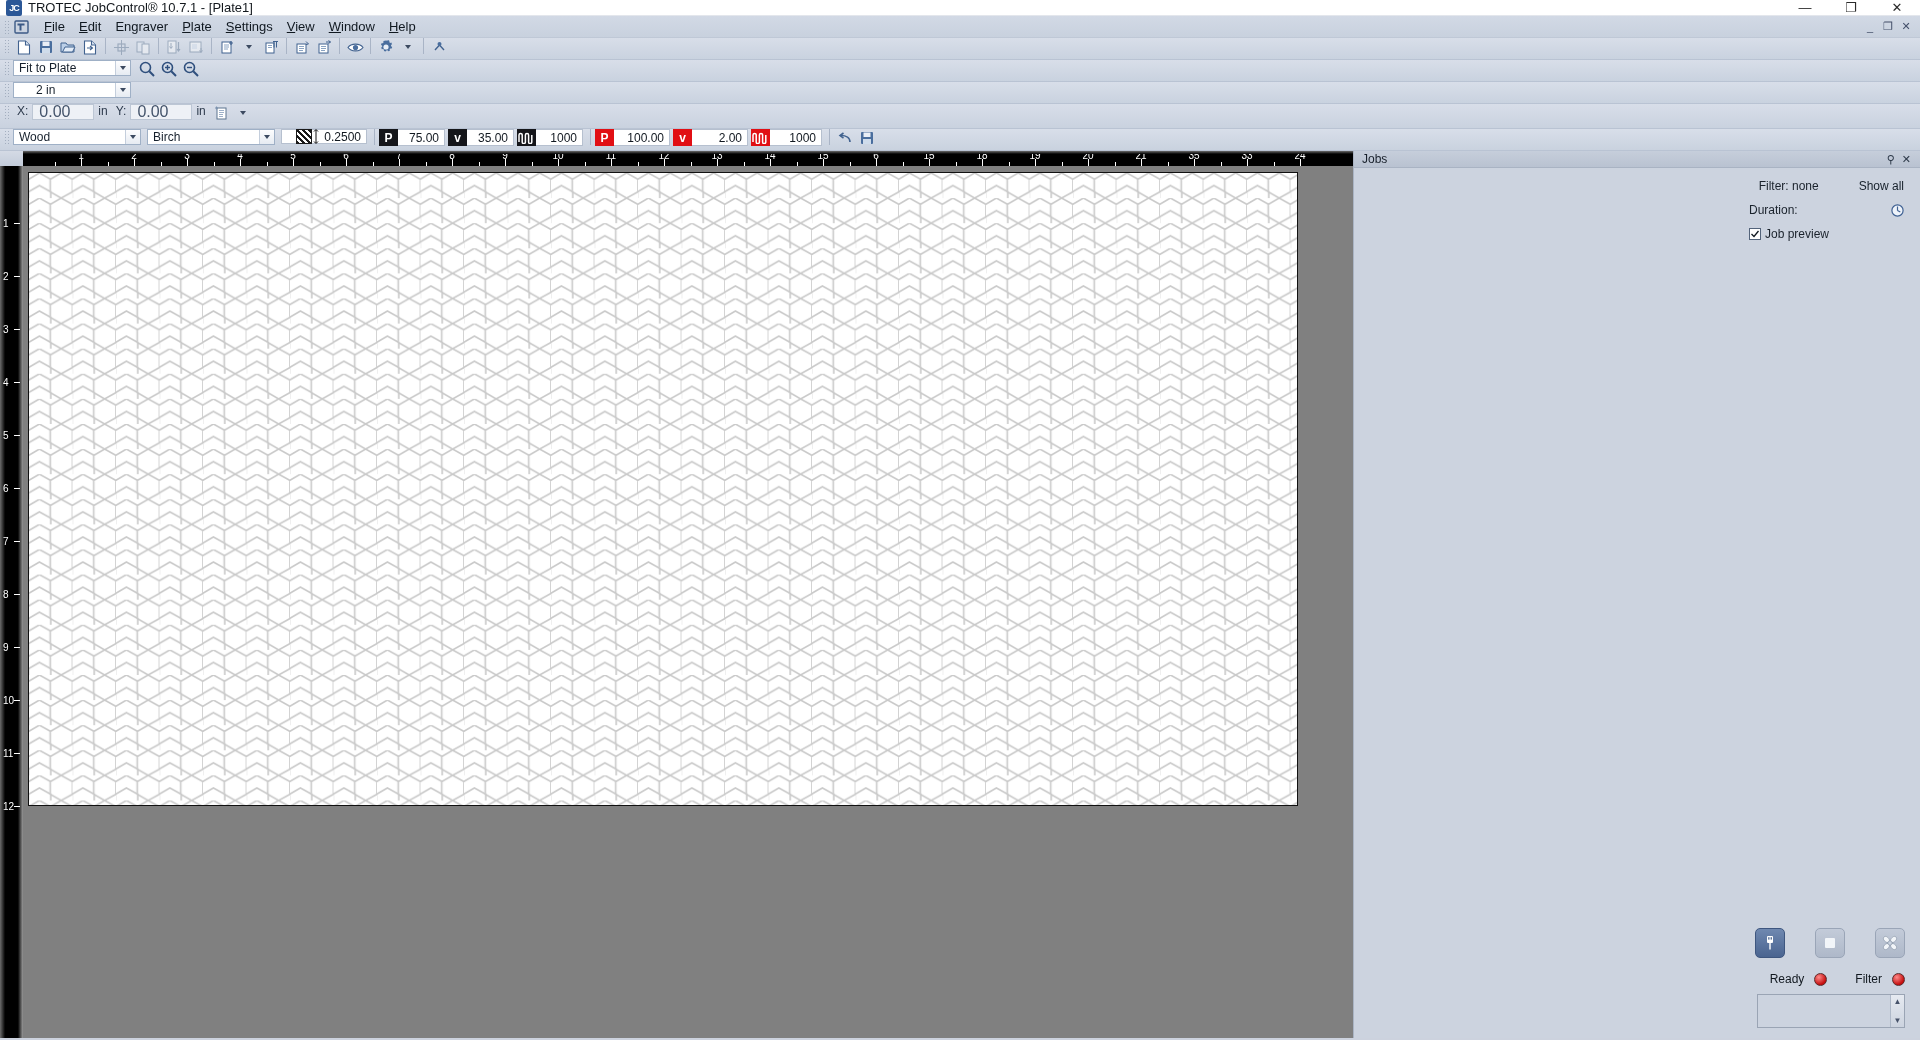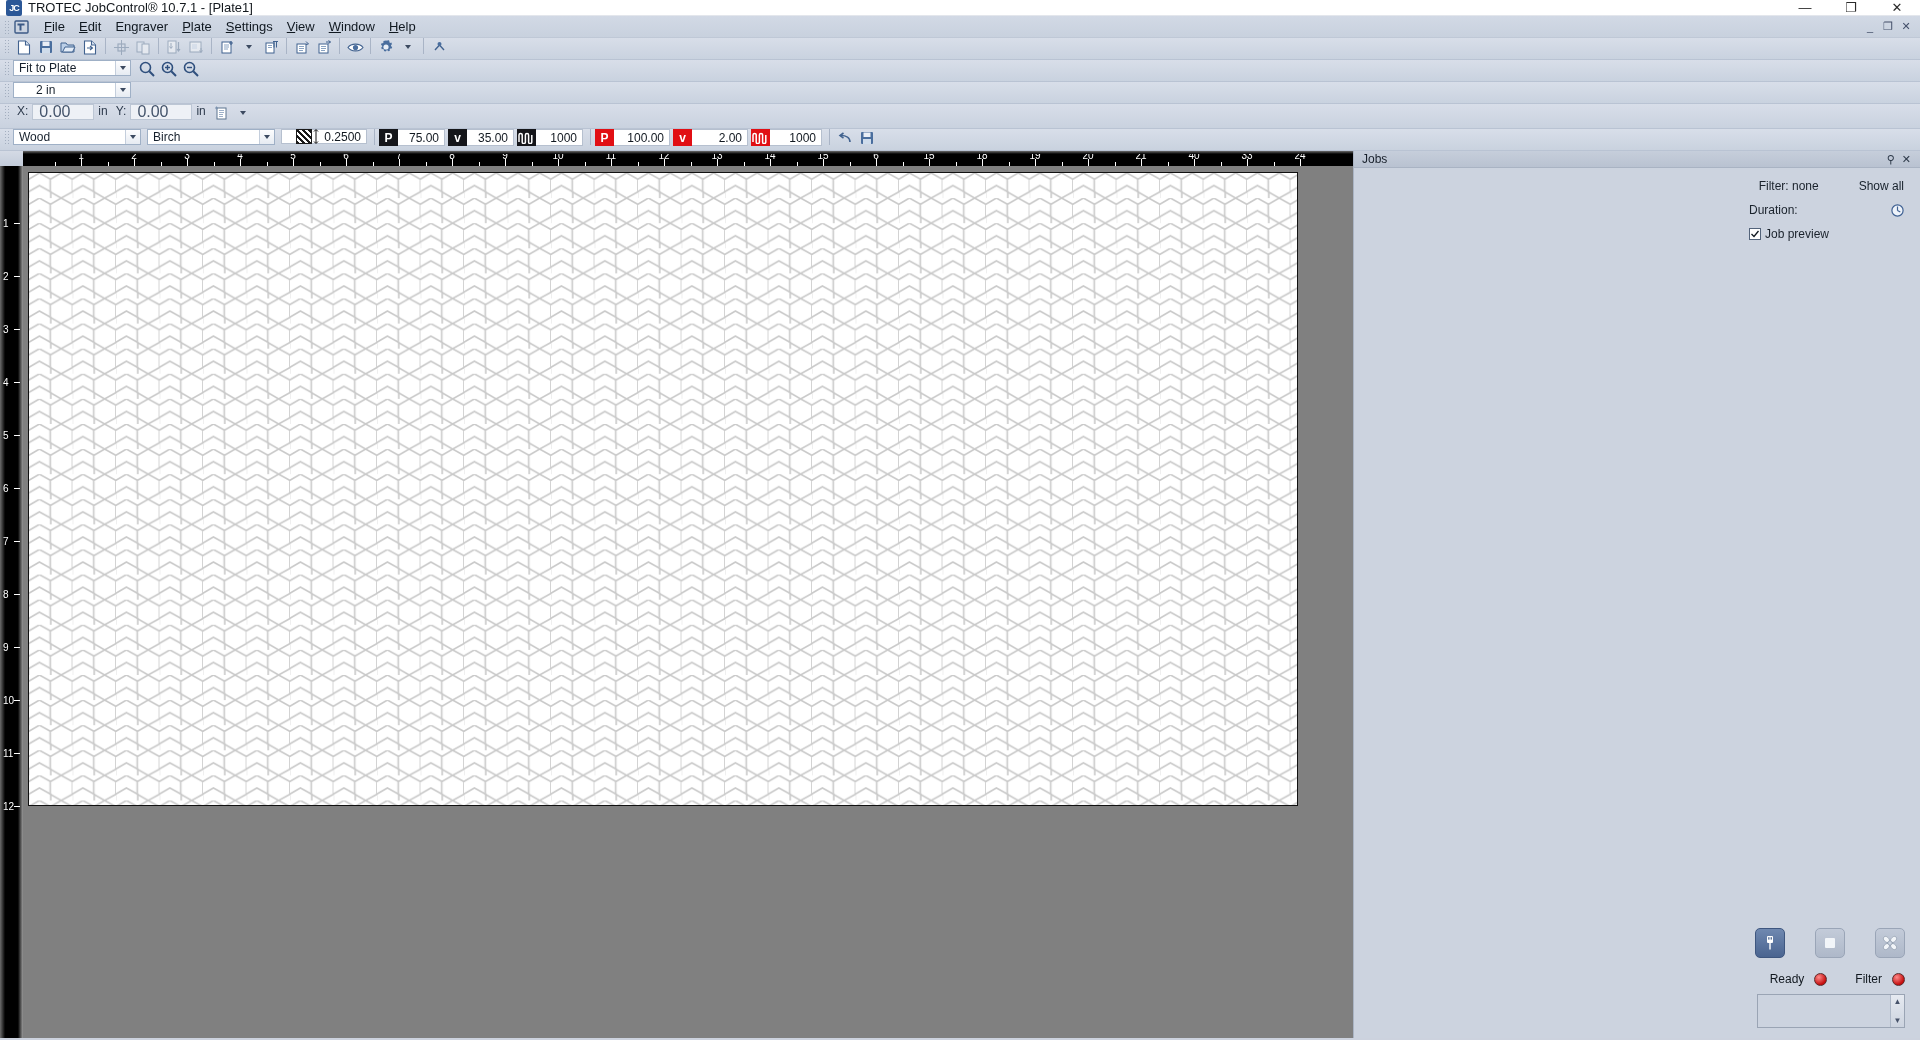--- a/index.html
+++ b/index.html
@@ -563,21 +563,21 @@
         <div class="tick" style="left: 1012px;"></div>
         <div class="num" style="left: 1012px;">19</div>
         <div class="tick" style="left: 985.5px; top: 11px; height: 4px;"></div>
         <div class="tick" style="left: 1065px;"></div>
         <div class="num" style="left: 1065px;">20</div>
         <div class="tick" style="left: 1038.5px; top: 11px; height: 4px;"></div>
         <div class="tick" style="left: 1118px;"></div>
         <div class="num" style="left: 1118px;">21</div>
         <div class="tick" style="left: 1091.5px; top: 11px; height: 4px;"></div>
         <div class="tick" style="left: 1171px;"></div>
-        <div class="num" style="left: 1171px;">40</div>
+        <div class="num" style="left: 1171px;">35</div>
         <div class="tick" style="left: 1144.5px; top: 11px; height: 4px;"></div>
         <div class="tick" style="left: 1224px;"></div>
         <div class="num" style="left: 1224px;">33</div>
         <div class="tick" style="left: 1197.5px; top: 11px; height: 4px;"></div>
         <div class="tick" style="left: 1277px;"></div>
         <div class="num" style="left: 1277px;">24</div>
         <div class="tick" style="left: 1250.5px; top: 11px; height: 4px;"></div>
       </div>
     <div id="hruler-shadow"></div>
     <div id="vruler">

